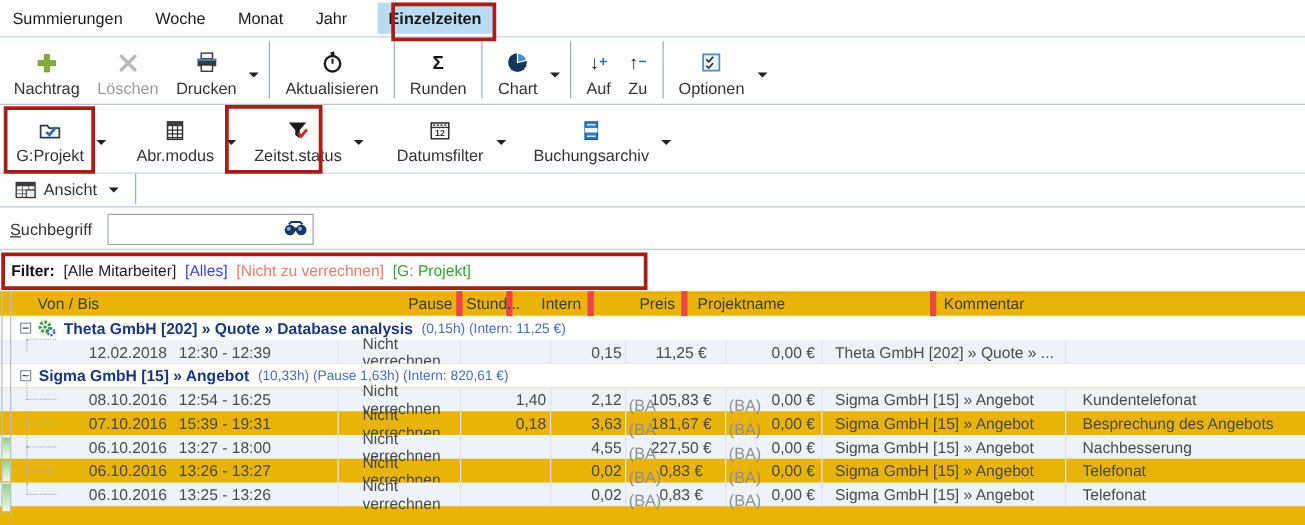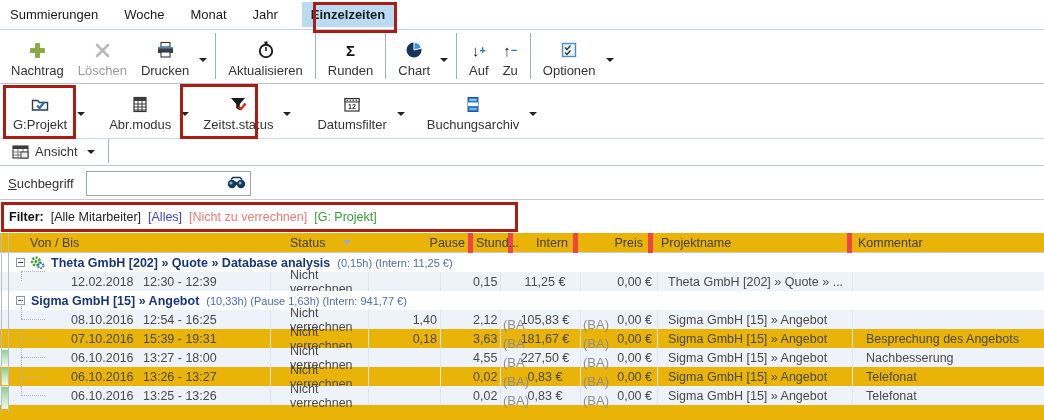--- a/index.html
+++ b/index.html
@@ -332,24 +332,20 @@
     <span class="f-red">[Nicht zu verrechnen]</span>
     <span class="f-green">[G: Projekt]</span>
   </div>
 
   <div class="grid">
     <div class="ghead">
       <div class="c-ind"></div>
       <div class="c-vonbis">
           <span>Von / Bis</span>
         </div>
-      <div class="c-status">
-          <span>Status</span>
-          <span class="ftri"></span>
-        </div>
       <div class="c-pause hline">
           <span>Pause</span>
         </div>
       <div class="c-stund hline">
           <span>Stund...</span>
         </div>
       <div class="c-intern hline">
           <span>Intern</span>
         </div>
       <div class="c-preis hline">
@@ -394,21 +390,21 @@
       <div class="cell-preis">
           <span class="val">0,00 €</span>
         </div>
       <div class="cell-proj">Theta GmbH [202] » Quote » ...</div>
       <div class="cell-komm"></div>
     </div>
 
     <div class="grow">
       <span class="expander"></span>
       <span class="g-title">Sigma GmbH [15] » Angebot</span>
-      <span class="g-sum">(10,33h) (Pause 1,63h) (Intern: 941,77 €)</span>
+      <span class="g-sum">(10,33h) (Pause 1,63h) (Intern: 820,61 €)</span>
     </div>
 
     <div class="trow alt">
       <span class="treeline" style="left:21px;top:-10px;height:19px;"></span>
         <span class="hconn"></span>
       <div class="c-ind"></div>
       <div class="vb-inner">
         <span class="d-date">08.10.2016</span>
         <span class="d-time">12:54 - 16:25</span>
       </div>
@@ -419,20 +415,21 @@
           <span class="mk mk-stund">(BA</span>
         </div>
       <div class="cell-intern">
           <span class="val">105,83 €</span>
           <span class="mk mk-intern">(BA)</span>
         </div>
       <div class="cell-preis">
           <span class="val">0,00 €</span>
         </div>
       <div class="cell-proj">Sigma GmbH [15] » Angebot</div>
+      <div class="cell-komm">Kundentelefonat</div>
     </div>
 
     <div class="trow">
       <span class="treeline" style="left:21px;top:0;height:19px;"></span>
         <span class="hconn"></span>
       <div class="c-ind"></div>
       <div class="vb-inner">
         <span class="d-date">07.10.2016</span>
         <span class="d-time">15:39 - 19:31</span>
       </div>

